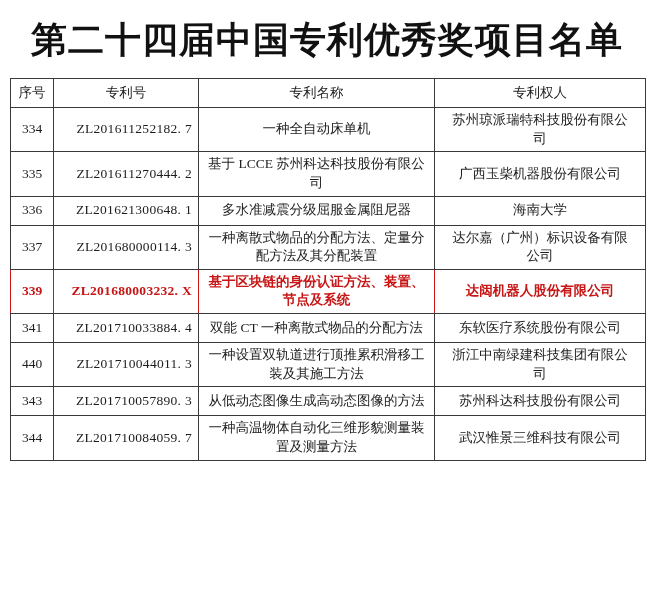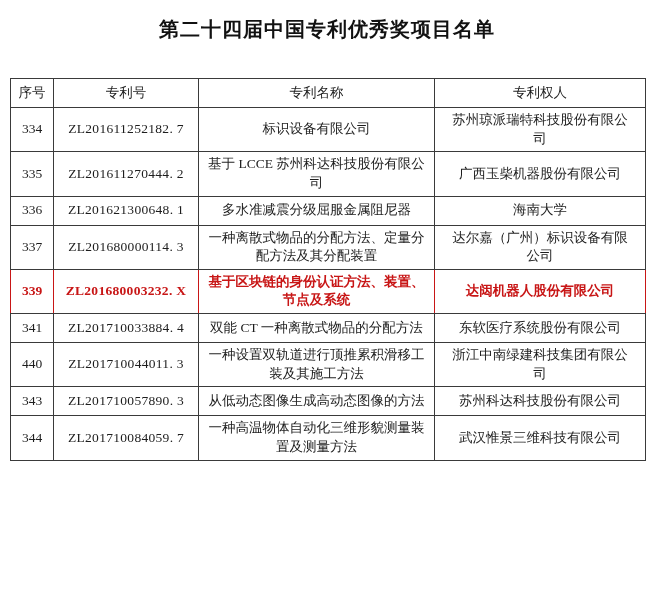--- a/index.html
+++ b/index.html
@@ -18,21 +18,21 @@
     position: relative;
     width: 654px;
     height: 610px;
     background: #ffffff;
   }
   .title {
     margin: 0;
     padding-top: 16px;
     height: 44px;
     text-align: center;
-    font-size: 20px;
+    font-size: 36px;
     font-weight: bold;
     letter-spacing: 1px;
     color: #111111;
   }
   table.patent-table {
     border-collapse: collapse;
     table-layout: fixed;
     width: 635px;
     margin: 18px 0 16px 10px;
   }
@@ -49,20 +49,21 @@
   }
   .patent-table thead tr { height: 29px; }
   .patent-table tbody tr { height: 29px; }
   col.c-no     { width: 43px; }
   col.c-patno  { width: 145px; }
   col.c-name   { width: 236px; }
   col.c-owner  { width: 211px; }
   .patent-table td.patno {
     white-space: nowrap;
     letter-spacing: 0.3px;
+    text-align: right;
   }
   .patent-table td.owner {
     padding: 3px 12px;
   }
   .patent-table td.name {
     padding: 3px 8px;
   }
   
   .patent-table tr.highlight td {
     color: #c81616;
@@ -89,21 +90,21 @@
         <th>序号</th>
         <th>专利号</th>
         <th>专利名称</th>
         <th>专利权人</th>
       </tr>
     </thead>
     <tbody id="rows">
         <tr>
     <td class="no">334</td>
     <td class="patno">ZL201611252182. 7</td>
-    <td class="name">标识设备有限公司</td>
+    <td class="name">一种全自动床单机</td>
     <td class="owner">苏州琼派瑞特科技股份有限公司</td>
   </tr>
         <tr>
     <td class="no">335</td>
     <td class="patno">ZL201611270444. 2</td>
     <td class="name">基于 LCCE 苏州科达科技股份有限公司</td>
     <td class="owner">广西玉柴机器股份有限公司</td>
   </tr>
         <tr>
     <td class="no">336</td>

